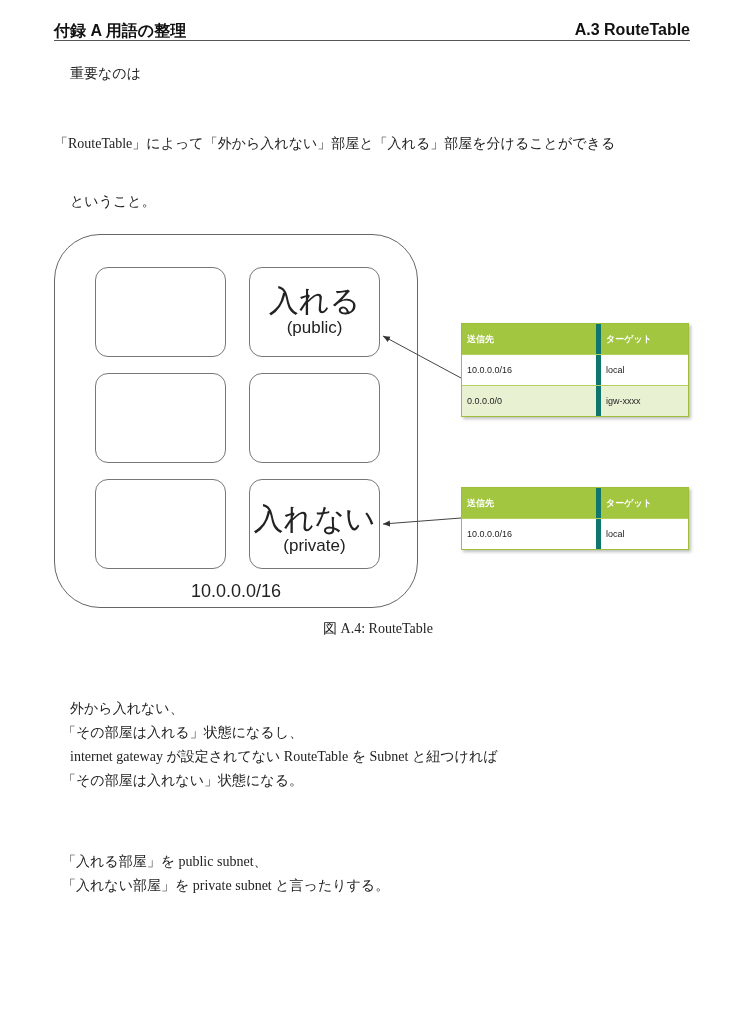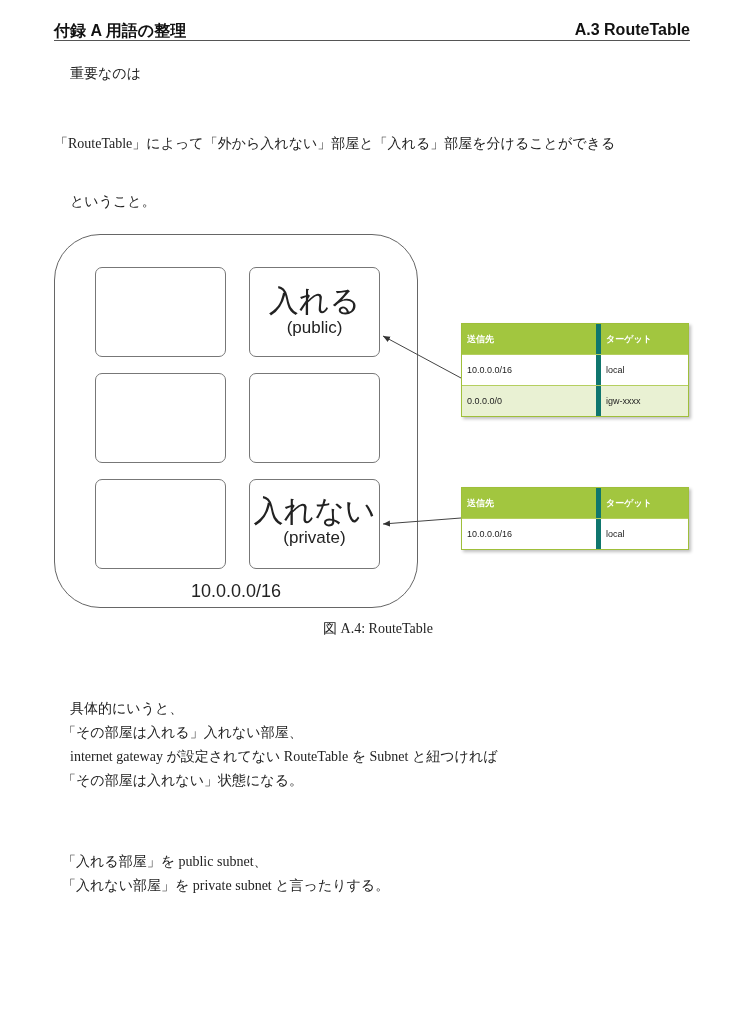--- a/index.html
+++ b/index.html
@@ -5,21 +5,21 @@
   html, body { margin:0; padding:0; background:#fff; }
   body { width:756px; height:1024px; position:relative; overflow:hidden; color:#222; }
   .header { position:absolute; left:54px; top:20px; width:636px; height:20px; border-bottom:1px solid #555; font-family:"Liberation Sans", sans-serif; font-weight:bold; font-size:16px; color:#111; }
   .header .left { position:absolute; left:0; top:1px; }
   .header .right { position:absolute; right:0; top:1px; }
   .serif { font-family:"Liberation Serif", "DejaVu Serif", serif; font-size:14px; color:#222; }
   .p { position:absolute; left:54px; width:640px; line-height:24px; }
   .indent { text-indent:16px; }
   .diagram { position:absolute; left:0; top:0; width:756px; height:620px; pointer-events:none; }
   .vpc { position:absolute; left:54px; top:234px; width:364px; height:374px; border:1.5px solid #666; border-radius:46px; box-sizing:border-box; pointer-events:auto; }
-  .subnet { position:absolute; width:131px; height:90px; border:1.5px solid #777; border-radius:7px; box-sizing:border-box; background:#fff; text-align:center; font-family:"Liberation Sans", sans-serif; color:#222; pointer-events:auto; }
+  .subnet { position:absolute; width:131px; height:90px; border:1.5px solid #777; border-radius:13px; box-sizing:border-box; background:#fff; text-align:center; font-family:"Liberation Sans", sans-serif; color:#222; pointer-events:auto; }
   .subnet .big { font-size:30px; line-height:34px; margin-top:16px; }
   .subnet .small { font-size:17px; line-height:20px; }
   .vpc-cidr { position:absolute; left:0; width:100%; top:346px; text-align:center; font-family:"Liberation Sans", sans-serif; font-size:18px; color:#222; }
   .rt { position:absolute; width:228px; border:1.5px solid #9fbf3a; box-sizing:border-box; background:#fff; font-family:"Liberation Sans", sans-serif; font-size:9px; box-shadow:2px 2px 3px rgba(0,0,0,0.25); pointer-events:auto; }
   .rt .row { display:flex; height:30px; border-top:1px solid #b5cf60; }
   .rt .row:first-child { border-top:none; }
   .rt .cell { display:flex; align-items:center; padding-left:5px; box-sizing:border-box; color:#222; }
   .rt .c1 { width:139px; border-right:5px solid #0f766e; }
   .rt .c2 { flex:1; }
   .rt .head { background:#a2c63f; height:30px; }
@@ -46,21 +46,21 @@
   <div class="vpc">
     <div class="subnet" style="left:40px; top:32px;"></div>
     <div class="subnet" style="left:194px; top:32px;">
       <div class="big">入れる</div>
       <div class="small">(public)</div>
     </div>
     <div class="subnet" style="left:40px; top:138px;"></div>
     <div class="subnet" style="left:194px; top:138px;"></div>
     <div class="subnet" style="left:40px; top:244px;"></div>
     <div class="subnet" style="left:194px; top:244px;">
-      <div class="big" style="margin-top:14px;">入れない</div>
+      <div class="big" style="margin-top:22px;">入れない</div>
       <div class="small">(private)</div>
     </div>
     <div class="vpc-cidr">10.0.0.0/16</div>
   </div>
 
   <svg class="arrows" width="756" height="620">
     <defs>
       <marker id="ah" markerWidth="8" markerHeight="8" refX="7" refY="4" orient="auto">
         <path d="M0,1 L7,4 L0,7 Z" fill="#333"></path>
       </marker>
@@ -92,22 +92,22 @@
     <div class="row">
       <div class="cell c1">10.0.0.0/16</div>
       <div class="cell c2">local</div>
     </div>
   </div>
 </div>
 
 <div class="caption serif">図 A.4: RouteTable</div>
 
 <div class="p serif" style="left:70px; top:697px;">
-  <div>具体的にいうと、</div>
-  <div style="margin-left:-8px;">「その部屋は入れる」入れない部屋、</div>
+  <div>外から入れない、</div>
+  <div style="margin-left:-8px;">「その部屋は入れる」状態になるし、</div>
   <div>internet gateway が設定されてない RouteTable を Subnet と紐つければ</div>
   <div style="margin-left:-8px;">「その部屋は入れない」状態になる。</div>
 </div>
 
 <div class="p serif" style="left:62px; top:850px;">
   <div>「入れる部屋」を public subnet、</div>
   <div>「入れない部屋」を private subnet と言ったりする。</div>
 </div>
 
 </body></html>

